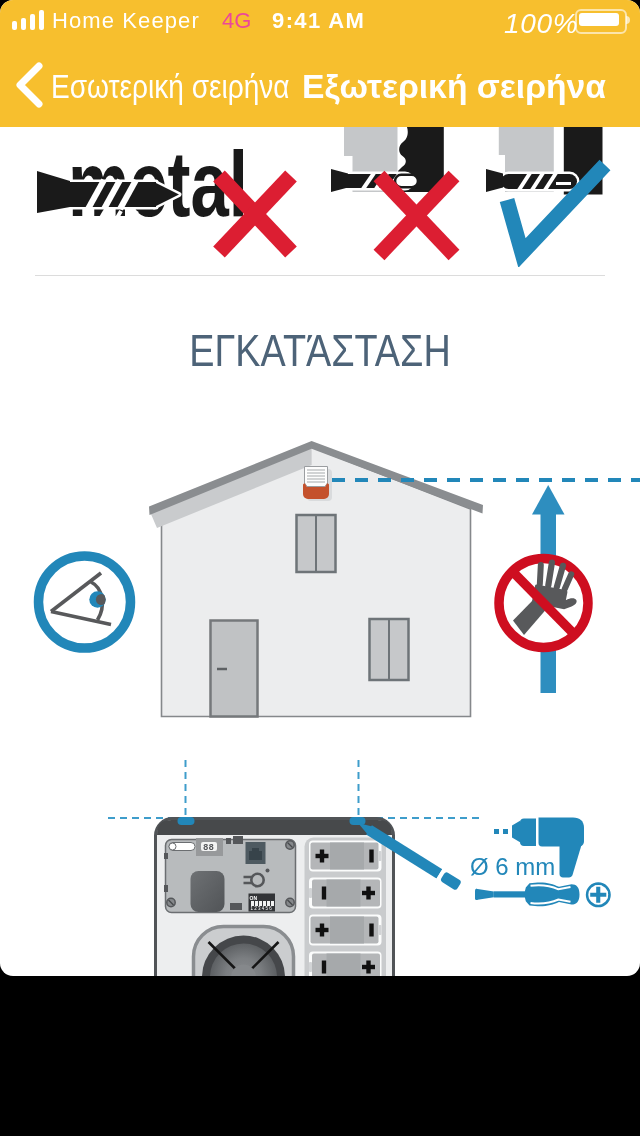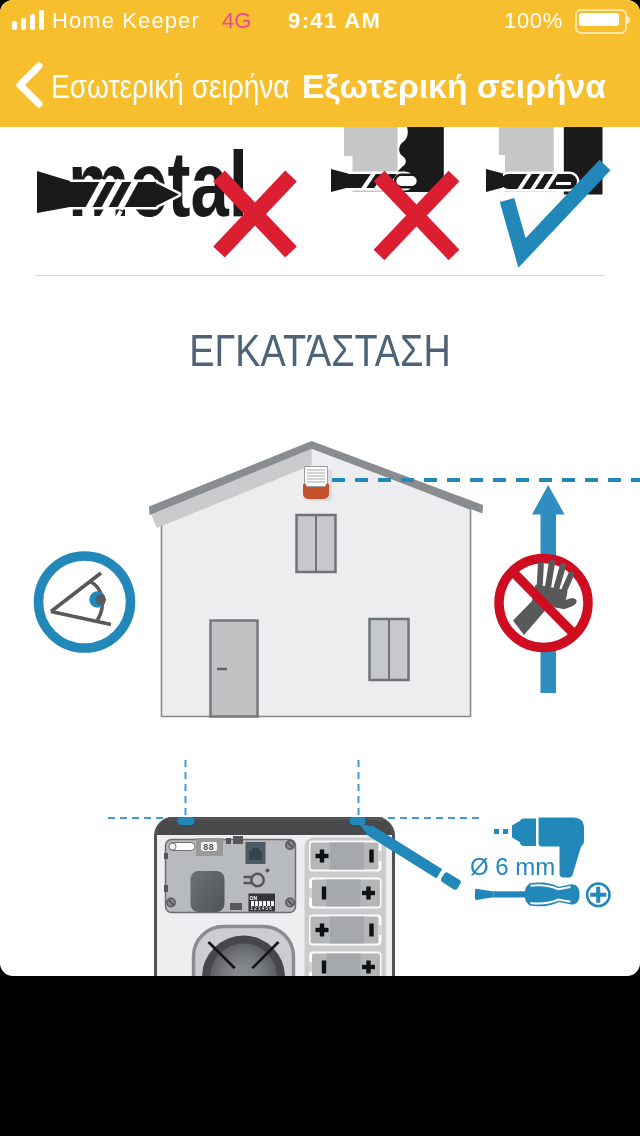--- a/index.html
+++ b/index.html
@@ -15,23 +15,23 @@
 
   <div class="abs" style="left:12px;top:21px;width:5px;height:9px;background:#fff;border-radius:2px;"></div>
   <div class="abs" style="left:21px;top:18px;width:5px;height:12px;background:#fff;border-radius:2px;"></div>
   <div class="abs" style="left:30px;top:14px;width:5px;height:16px;background:#fff;border-radius:2px;"></div>
   <div class="abs" style="left:39px;top:10px;width:5px;height:20px;background:#fff;border-radius:2px;"></div>
 
   <div class="abs" style="left:52px;top:8px;font-size:22px;letter-spacing:1.1px;color:#fff;">Home Keeper</div>
 
   <div class="abs" style="left:222px;top:8px;font-size:22px;color:#ec4899;">4G</div>
 
-  <div class="abs" style="left:288px;top:8px;font-size:22px;letter-spacing:1.4px;font-weight:bold;color:#fff;">9:41 AM</div>
-
-  <div class="abs" style="left:504px;top:8px;font-size:22px;letter-spacing:0.7px;color:#fff;">100%</div>
+  <div class="abs" style="left:272px;top:8px;font-size:22px;letter-spacing:1.4px;font-weight:bold;color:#fff;">9:41 AM</div>
+
+  <div class="abs" style="left:504px;top:8px;font-size:28px;letter-spacing:0.7px;color:#fff;font-style:italic;">100%</div>
 
   <div class="abs" style="left:575px;top:9px;width:48px;height:21px;border:2px solid rgba(255,255,255,.6);border-radius:6px;"></div>
   <div class="abs" style="left:579px;top:13px;width:40px;height:13px;background:#fff;border-radius:3px;"></div>
   <div class="abs" style="left:626px;top:16px;width:4px;height:8px;background:rgba(255,255,255,.65);border-radius:0 4px 4px 0;"></div>
 
   <svg class="abs" style="left:14px;top:62px;" width="30" height="46" viewBox="0 0 30 46">
     <polyline points="25,4 6,23 25,42" fill="none" stroke="#fff" stroke-width="7" stroke-linecap="round" stroke-linejoin="round"></polyline>
   </svg>
 
   <div class="abs" style="left:51px;top:68px;font-size:33px;color:#fff;transform:scaleX(0.85);transform-origin:0 0;">Εσωτερική σειρήνα</div>

